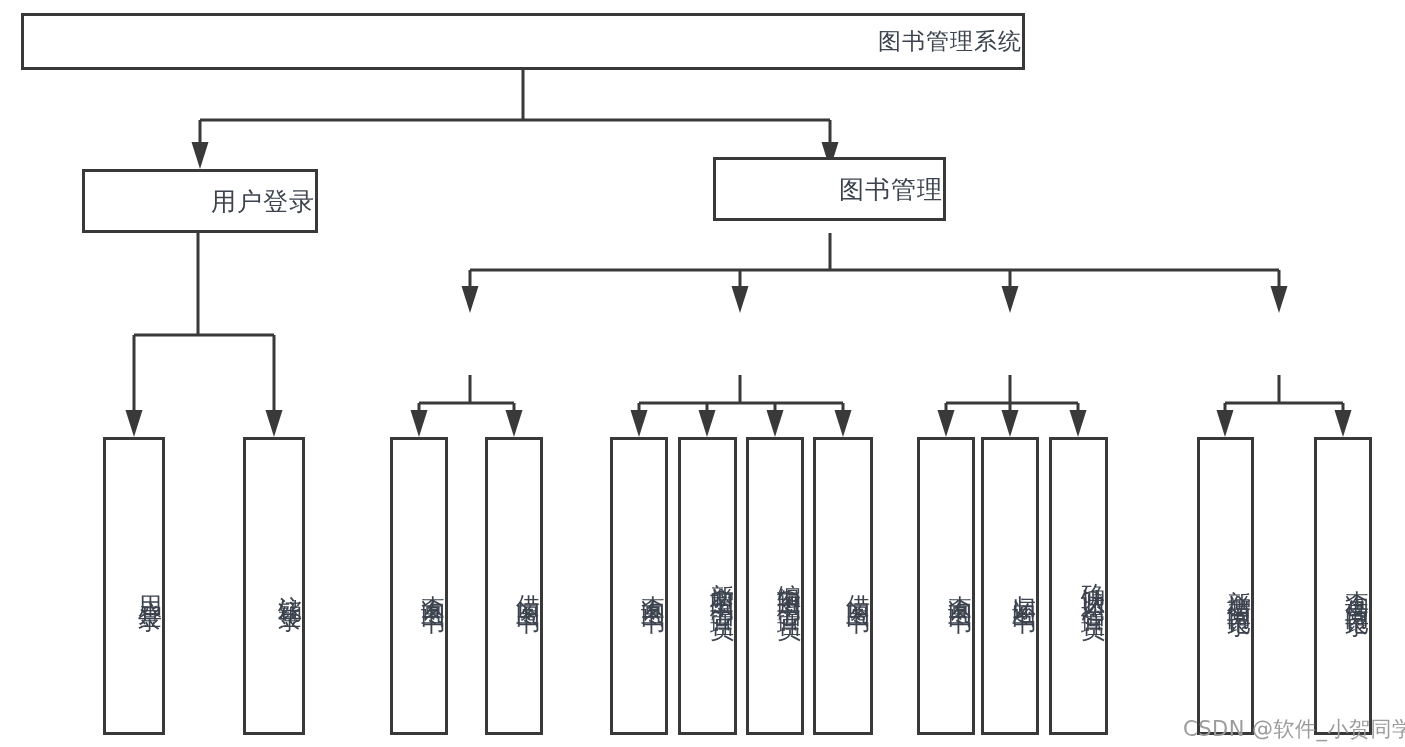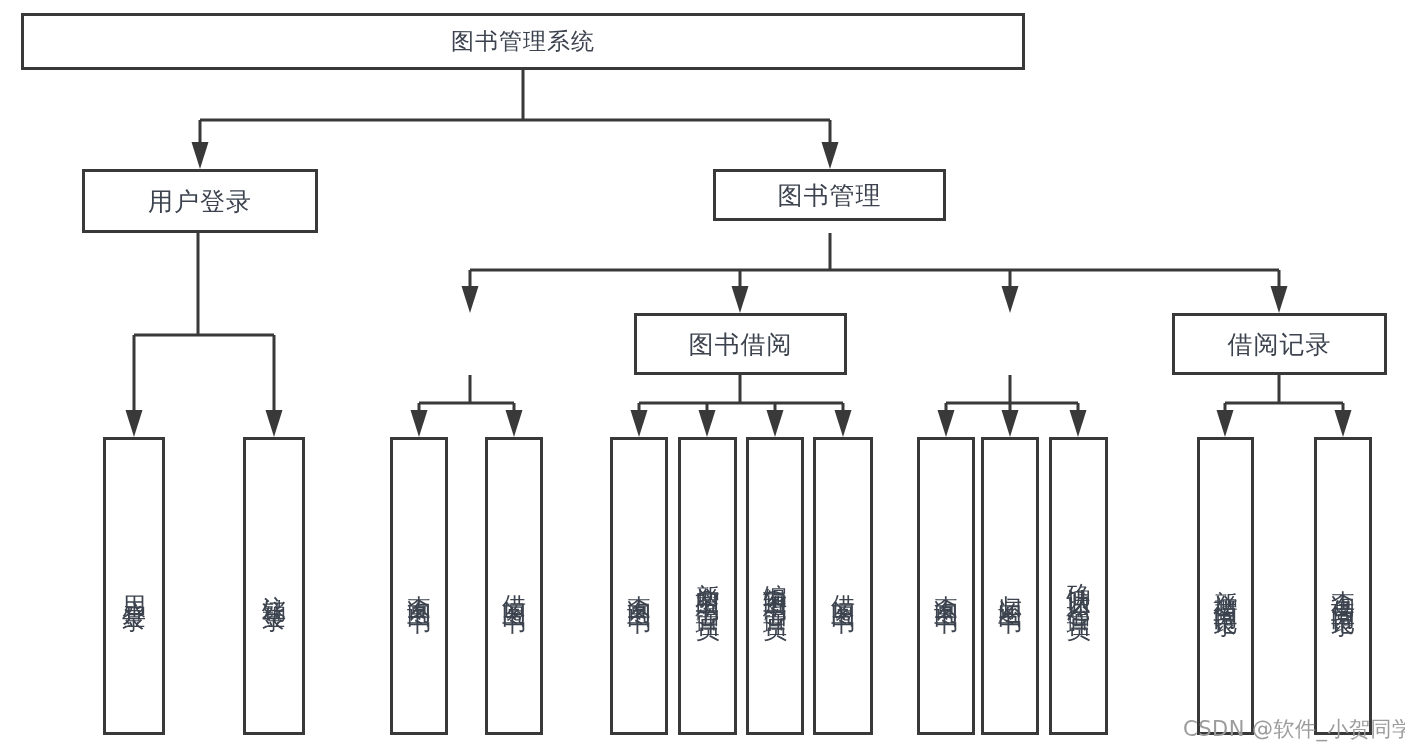--- a/index.html
+++ b/index.html
@@ -16,21 +16,21 @@
     left: 0; top: 0;
     width: 1405px; height: 747px;
   }
   .node {
     position: absolute;
     box-sizing: border-box;
     background: #ffffff;
     border: 3px solid #393939;
     display: flex;
     align-items: center;
-    justify-content: center;
+    justify-content: flex-end;
     color: #3c434e;
   }
   .hbox span {
     font-size: 25px;
     letter-spacing: 1px;
     white-space: nowrap;
   }
   .rootbox span {
     font-size: 23px;
     letter-spacing: 1px;
@@ -99,30 +99,24 @@
     </g>
   </svg>
 
   <div class="node hbox rootbox" style="left:21px; top:13px; width:1004px; height:57px;">
     <span>图书管理系统</span>
   </div>
 
   <div class="node hbox" style="left:82px; top:169px; width:236px; height:64px;">
     <span>用户登录</span>
   </div>
-  <div class="node hbox" style="left:713px; top:169px; width:233px; height:52px;">
+  <div class="node hbox" style="left:713px; top:157px; width:233px; height:64px;">
     <span>图书管理</span>
   </div>
 
-  <div class="node hbox" style="left:634px; top:313px; width:213px; height:62px;">
-    <span>图书借阅</span>
-  </div>
-  <div class="node hbox" style="left:1172px; top:313px; width:215px; height:62px;">
-    <span>借阅记录</span>
-  </div>
 
   <div class="node vbox" style="left:103px; top:437px; width:62px; height:298px;">
     <span>用户登录</span>
   </div>
   <div class="node vbox" style="left:243px; top:437px; width:62px; height:298px;">
     <span>注销登录</span>
   </div>
 
   <div class="node vbox" style="left:390px; top:437px; width:58px; height:298px;">
     <span>查询图书</span>

